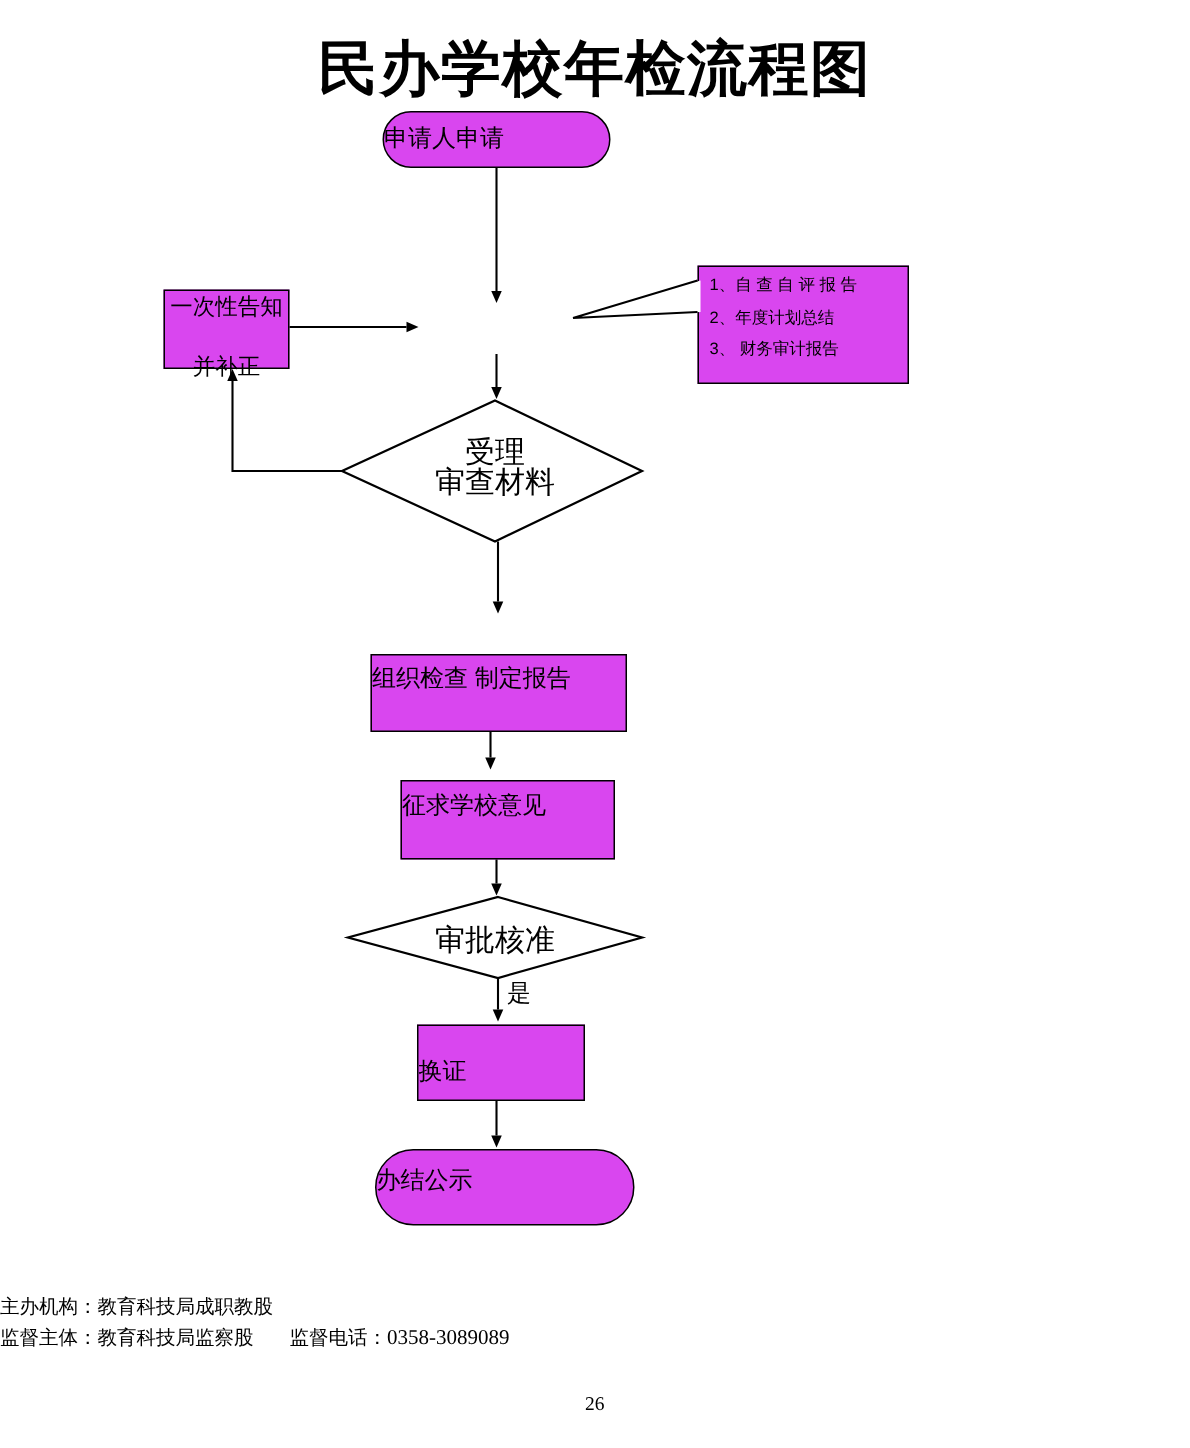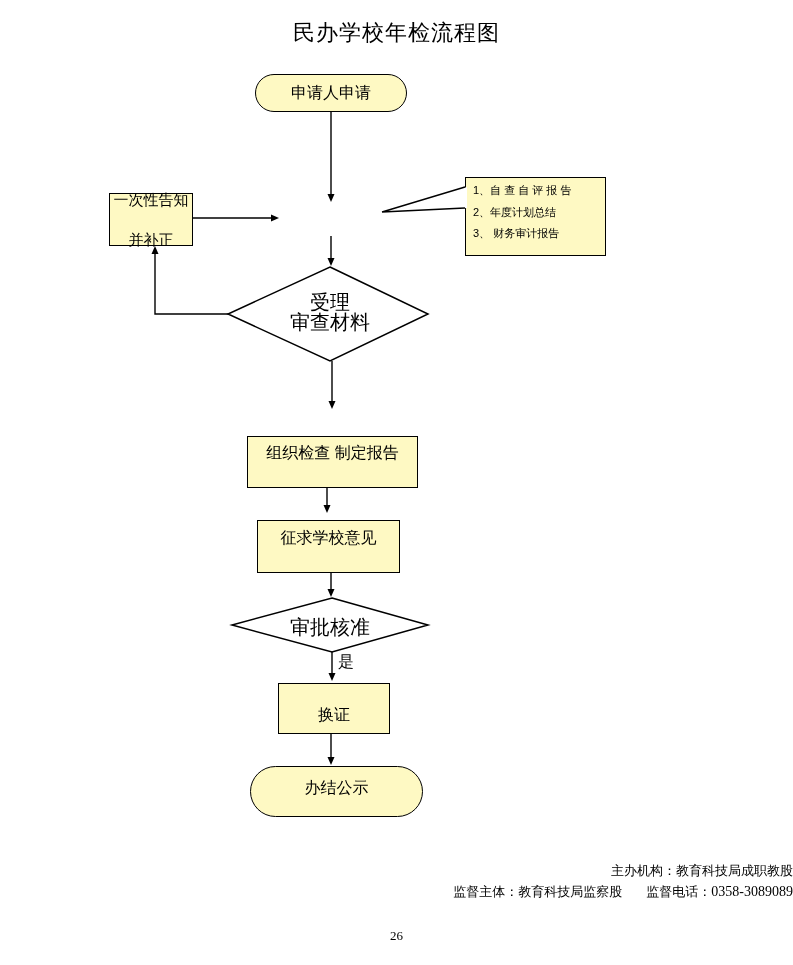--- a/index.html
+++ b/index.html
@@ -10,67 +10,66 @@
     margin: 0 auto;
     background: #ffffff;
     font-family: "Liberation Sans", sans-serif;
     color: #000;
     overflow: hidden;
   }
   .title {
     position: absolute;
     left: 0; right: 0; top: 18px;
     text-align: center;
-    font-size: 22px;
+    font-size: 40px;
     letter-spacing: 1px;
-    font-weight: 400;
+    font-weight: 700;
   }
   .node {
     position: absolute;
     box-sizing: border-box;
     border: 1.5px solid #000;
-    background: #fef9c3;
+    background: #d946ef;
     font-size: 16px;
     line-height: 20px;
     display: flex;
     align-items: center;
-    justify-content: center;
     text-align: center;
   }
   .pill-start { left: 255px; top: 74px; width: 152px; height: 38px; border-radius: 19px; }
   .box-provide { left: 280px; top: 203px; width: 97px; height: 33px; }
   .box-notice { left: 109px; top: 193px; width: 84px; height: 53px; font-size: 15px; line-height: 21px; flex-direction: column; gap: 19px; }
   .box-materials {
     left: 465px; top: 177px; width: 141px; height: 79px;
     display: block; text-align: left;
     font-size: 11px; line-height: 21.5px;
     padding: 2px 0 0 7px;
   }
   .box-organize { left: 247px; top: 436px; width: 171px; height: 52px; align-items: flex-start; padding-top: 6px; }
-  .box-consult { left: 257px; top: 520px; width: 143px; height: 53px; align-items: flex-start; padding-top: 7px; }
+  .box-consult { left: 267px; top: 520px; width: 143px; height: 53px; align-items: flex-start; padding-top: 7px; }
   .box-renew { left: 278px; top: 683px; width: 112px; height: 51px; align-items: flex-start; padding-top: 21px; }
   .pill-end { left: 250px; top: 766px; width: 173px; height: 51px; border-radius: 25.5px; padding-bottom: 7px; font-family: Liberation Serif, serif; }
   .diamond-text {
     position: absolute;
     text-align: center;
     font-size: 20px;
     line-height: 20px;
   }
   .review-text { left: 230px; top: 292px; width: 200px; }
   .approve-text { left: 232px; top: 617px; width: 196px; }
   .yes-label { position: absolute; left: 338px; top: 652px; font-size: 16px; }
   .overlay {
     position: absolute;
     left: 0; top: 0;
     pointer-events: none;
   }
   .footer {
     position: absolute;
     left: 0; right: 0;
-    text-align: right;
+    text-align: left;
     font-size: 13px;
     line-height: 16px;
   }
   .footer-1 { top: 863px; }
   .footer-2 { top: 884px; }
   .footer-gap { display: inline-block; width: 24px; }
   .serif { font-family: "Liberation Serif", serif; font-size: 14px; }
   .page-number {
     position: absolute;
     left: 0; right: 0; top: 928px;

